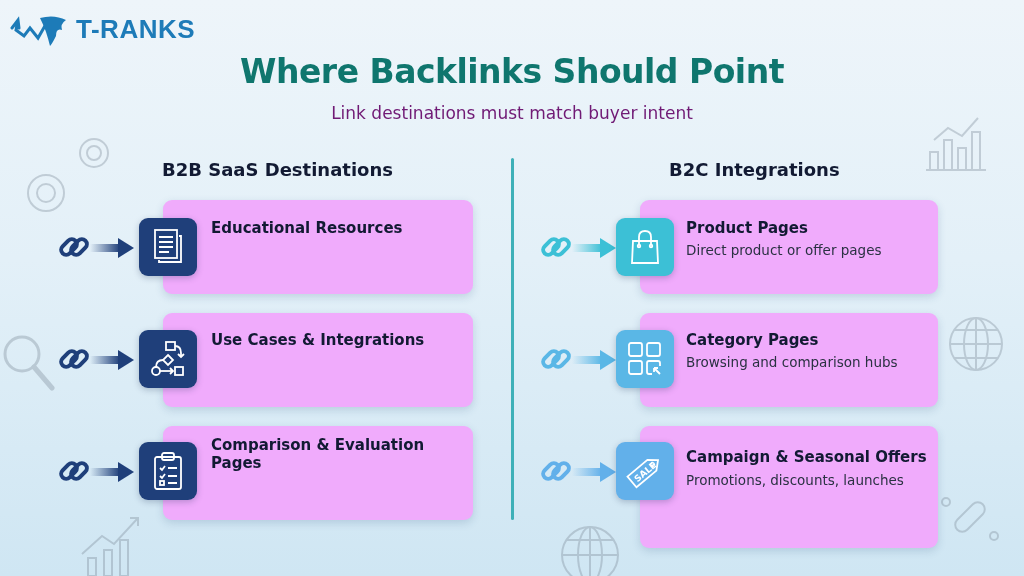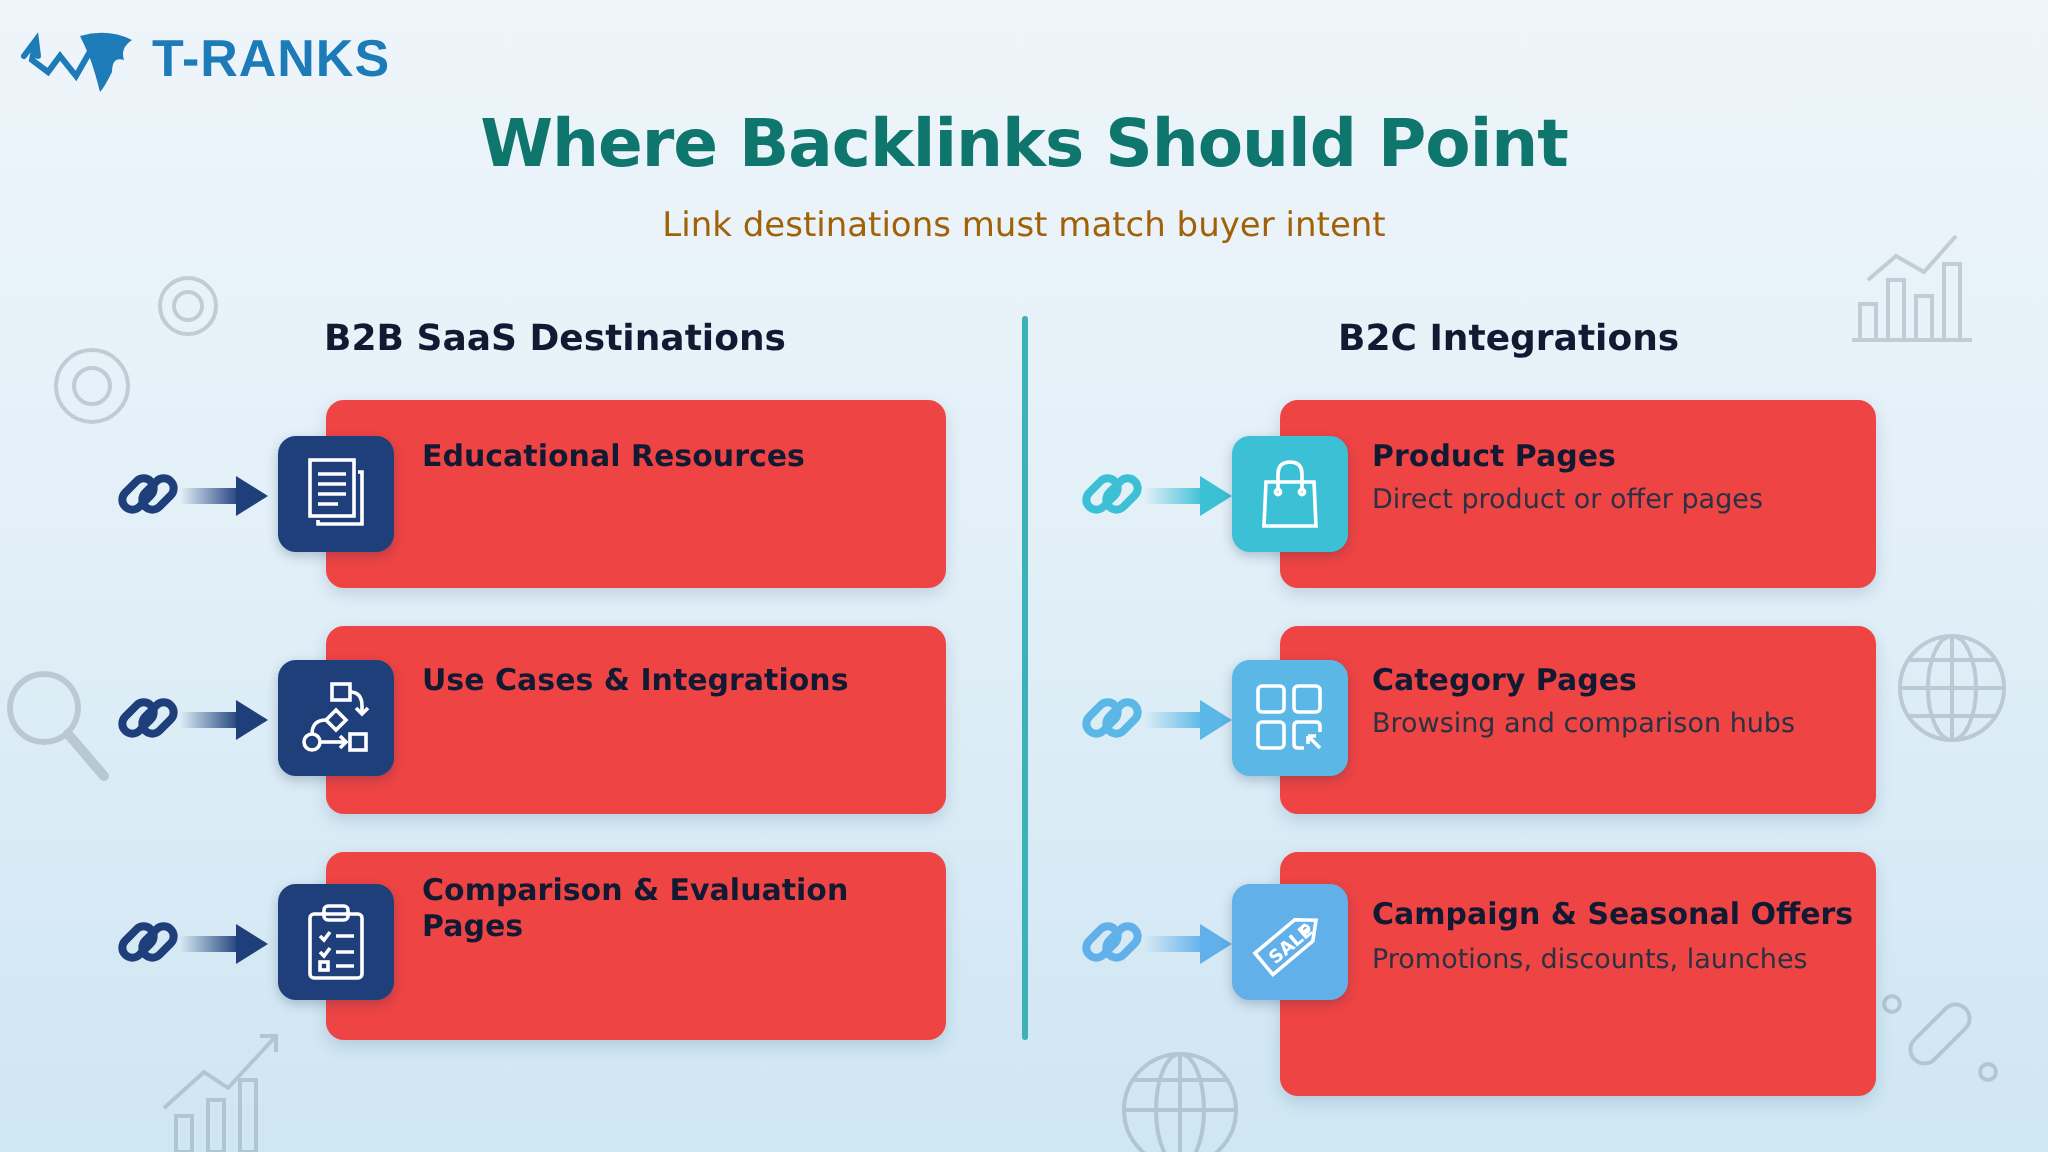--- a/index.html
+++ b/index.html
@@ -18,31 +18,31 @@
     font-family: "Liberation Sans", sans-serif;
     font-weight: bold; font-size: 26px; color: #1d7bb8; letter-spacing: 0.5px;
   }
   .title {
     position: absolute; left: 0; right: 0; top: 52px; text-align: center;
     font-family: "DejaVu Sans", sans-serif; font-weight: bold;
     font-size: 33px; color: #0f766e; letter-spacing: -0.5px;
   }
   .subtitle {
     position: absolute; left: 0; right: 0; top: 103px; text-align: center;
-    font-size: 17px; color: #a16207;
+    font-size: 17px; color: #701a75;
   }
   .col-heading {
     position: absolute; top: 159px; font-weight: bold; font-size: 18px; color: #121a33;
   }
   .divider {
     position: absolute; left: 511px; top: 158px; width: 3px; height: 362px;
     background: #3eb0b8; border-radius: 2px;
   }
   .card {
-    position: absolute; width: 310px; background: #ef4444; border-radius: 9px;
+    position: absolute; width: 310px; background: #f0abfc; border-radius: 9px;
     box-shadow: 0 3px 8px rgba(40,80,120,0.18);
   }
   .card .ctitle {
     position: absolute; left: 48px; font-weight: bold; font-size: 15px; color: #121a33; line-height: 18px;
   }
   .card .cdesc {
     position: absolute; left: 48px; font-size: 13.5px; color: #2a3142; line-height: 17px; width: 250px;
   }
   .iconbox {
     position: absolute; width: 58px; height: 58px; border-radius: 9px;

